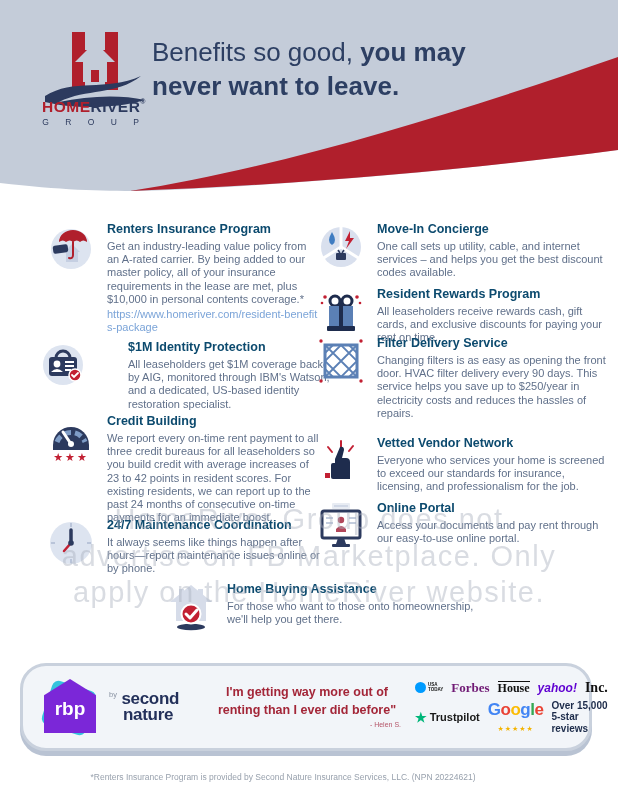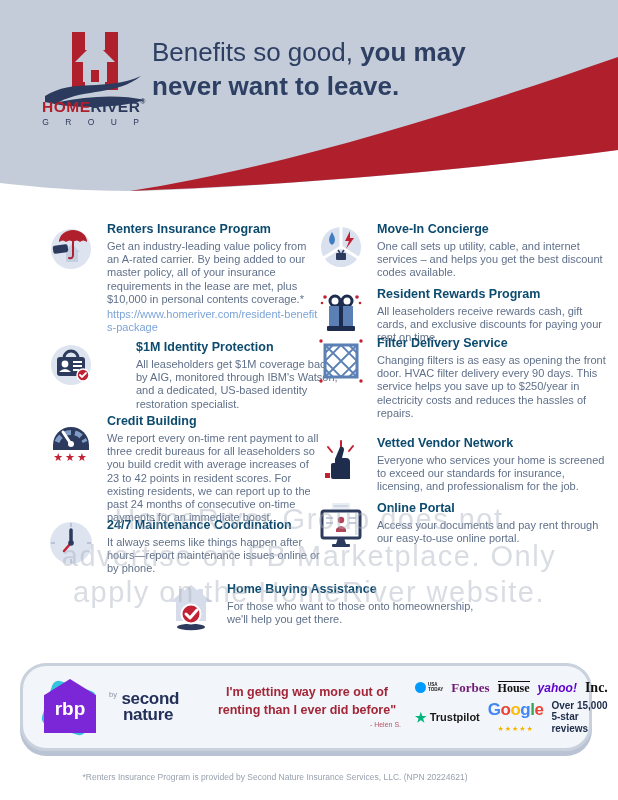--- a/index.html
+++ b/index.html
@@ -60,21 +60,21 @@
   .yahoo{font-weight:700;font-style:italic;font-size:12px;color:#5f01d1;}
   .inc{font-family:"Liberation Serif",serif;font-weight:700;font-size:14px;color:#111;}
   .trustpilot{display:flex;align-items:center;gap:3px;font-size:11px;color:#191919;font-weight:600;}
   .tp-star{color:#00b67a;font-size:13px;}
   .google-wrap{text-align:center;line-height:1;}
   .google{font-size:17px;font-weight:700;letter-spacing:-.5px;}
   .gstars{font-size:7px;color:#f4b400;letter-spacing:1px;}
   .reviews{font-size:10px;font-weight:700;color:#1c2b4a;line-height:1.15;}
   .press-row + .press-row{margin-top:4px;}
   
-  .footer{position:absolute;left:0;top:772px;width:550px;text-align:center;
+  .footer{position:absolute;left:8px;top:772px;width:550px;text-align:center;
           font-size:8.5px;color:#98a1ad;}
 </style>
 </head>
 <body>
 
 <div class="page">
 
   <svg class="hdr-wave" width="618" height="205" viewBox="0 0 618 205">
     <rect x="0" y="0" width="618" height="205" fill="#c4ccd9"></rect>
     <path d="M0,183 C 60,190 100,191 140,191 C 320,184 480,168 618,150 L618,205 L0,205 Z" fill="#ffffff"></path>
@@ -109,21 +109,21 @@
       <path d="M13,20 A14,12 0 0 1 41,20 Q37,17 34,20 Q31,17 27,20 Q24,17 20,20 Q17,17 13,20 Z" fill="#b01f2c"></path>
       <path d="M27,20 L27,33 Q27,37 23,36" stroke="#b01f2c" stroke-width="2" fill="none" stroke-linecap="round"></path>
     </svg>
     <div class="txt-l">
       <h3>Renters Insurance Program</h3>
       <p>Get an industry-leading value policy from an A-rated carrier. By being added to our master policy, all of your insurance requirements in the lease are met, plus $10,000 in personal contents coverage.*</p>
       <a class="link" href="#">https://www.homeriver.com/resident-benefits-package</a>
     </div>
   </div>
 
-  <div class="item" style="left:46px;top:340px;gap:40px;">
+  <div class="item" style="left:38px;top:340px;gap:40px;">
     <svg class="icon-wrap" viewBox="0 0 50 50">
       <circle cx="25" cy="25" r="20" fill="#dde4f0"></circle>
       <path d="M18,18 A7,7 0 0 1 32,18" stroke="#2c3a5e" stroke-width="3" fill="none"></path>
       <rect x="11" y="17" width="28" height="19" rx="3" fill="#2c3a5e"></rect>
       <circle cx="19" cy="24" r="3.4" fill="#fff"></circle>
       <path d="M13,32 Q19,26 25,32 Z" fill="#fff"></path>
       <rect x="27" y="21" width="9" height="2" fill="#fff"></rect>
       <rect x="27" y="25" width="9" height="2" fill="#fff"></rect>
       <rect x="27" y="29" width="6" height="2" fill="#fff"></rect>
       <circle cx="37" cy="35" r="6" fill="#c22033" stroke="#fff" stroke-width="1.5"></circle>

